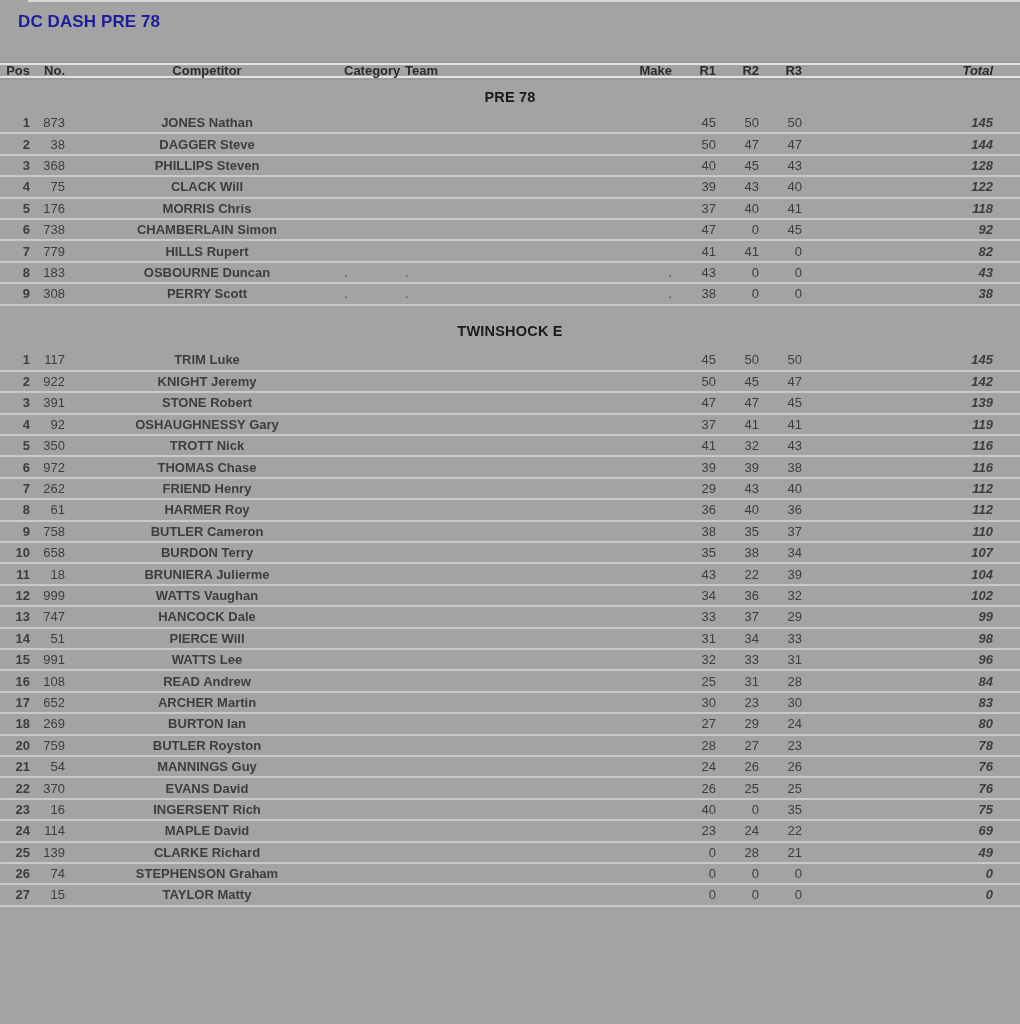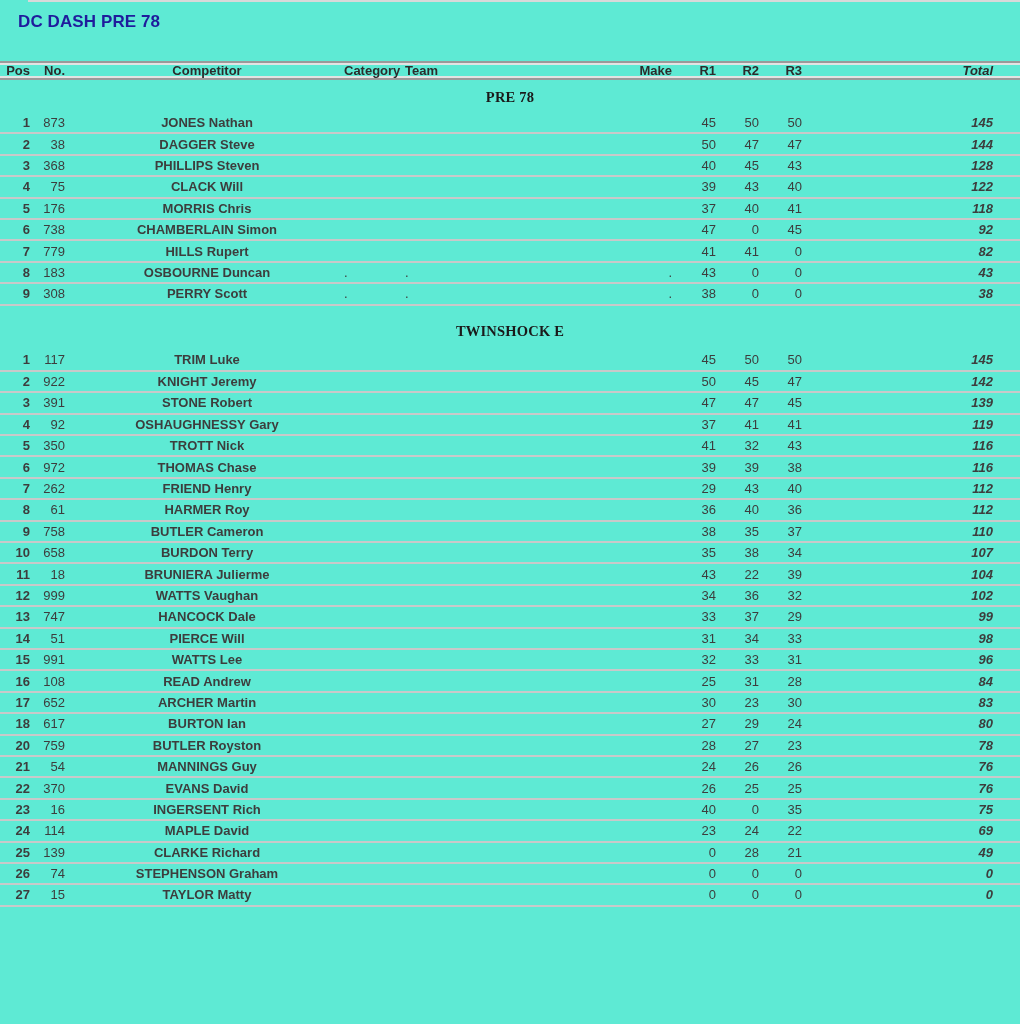--- a/index.html
+++ b/index.html
@@ -5,21 +5,21 @@
   * { margin: 0; padding: 0; box-sizing: border-box; }
   html, body {
     width: 1020px;
     background: #ffffff;
     font-family: "Liberation Sans", sans-serif;
   }
   .page {
     position: relative;
     width: 1020px;
     height: 1024px;
-    background: #5eead4;
+    background: #a3a3a3;
     overflow: hidden;
   }
   .top-edge {
     position: absolute;
     top: 0; left: 28px; right: 0;
     height: 2px;
     background: #d9d9d9;
   }
   .titlebar {
     position: relative;
@@ -71,21 +71,20 @@
   .col-team    { text-align: left;  padding-left: 19px; }
   .col-make    { text-align: right;  padding-left: 19px; }
   .col-r       { text-align: right; padding-right: 0; }
   .col-total   { text-align: right; padding-right: 27px; font-style: italic; }
 
   tr.section-row td {
     height: 33px;
     text-align: center;
     vertical-align: middle;
     padding-top: 2px;
-    font-family: Liberation Serif, serif;
   }
   tr.section-row.section-gap td {
     height: 45px;
     padding-top: 7px;
   }
   .section-title {
     font-size: 14.5px;
     font-weight: bold;
     color: #1a1a1a;
     letter-spacing: 0.2px;
@@ -457,21 +456,21 @@
           <td class="cell-category col-cat"></td>
           <td class="cell-team col-team"></td>
           <td class="cell-make col-make"></td>
           <td class="cell-r1 col-r">30</td>
           <td class="cell-r2 col-r">23</td>
           <td class="cell-r3 col-r">30</td>
           <td class="cell-total col-total">83</td>
         </tr>
         <tr class="data-row">
           <td class="cell-pos col-pos">18</td>
-          <td class="cell-no col-no">617</td>
+          <td class="cell-no col-no">269</td>
           <td class="cell-competitor col-comp">BURTON Ian</td>
           <td class="cell-category col-cat"></td>
           <td class="cell-team col-team"></td>
           <td class="cell-make col-make"></td>
           <td class="cell-r1 col-r">27</td>
           <td class="cell-r2 col-r">29</td>
           <td class="cell-r3 col-r">24</td>
           <td class="cell-total col-total">80</td>
         </tr>
         <tr class="data-row">

